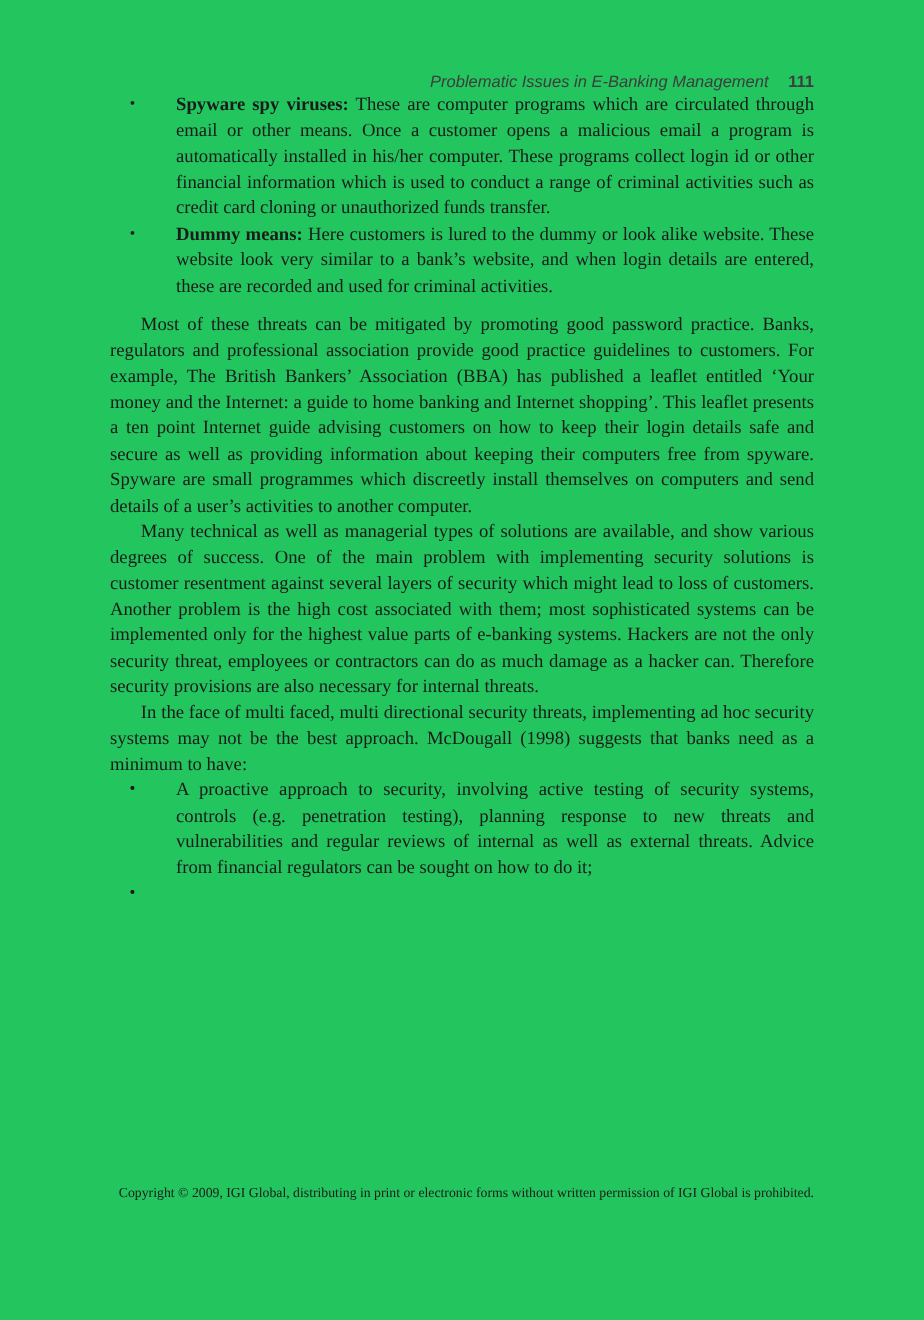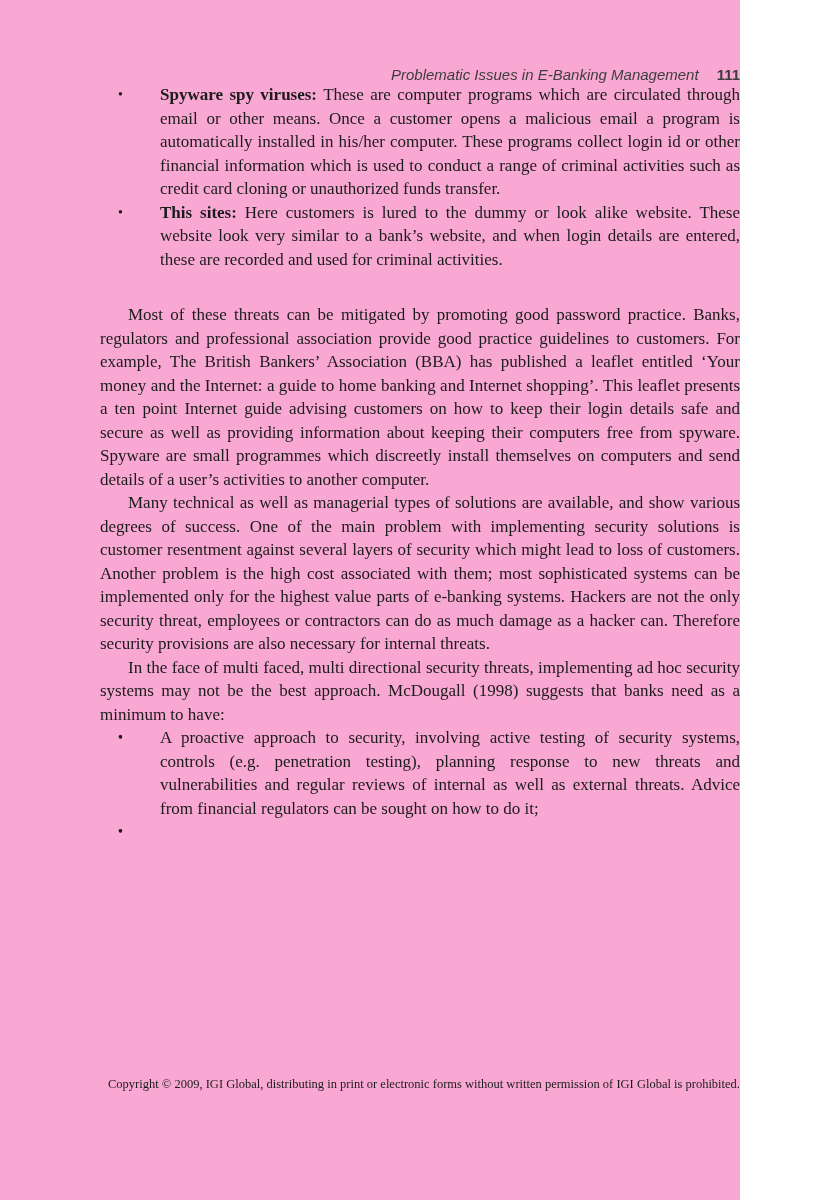--- a/index.html
+++ b/index.html
@@ -2,23 +2,23 @@
 <html><head>
   <meta charset="utf-8">
   <style>
     html, body {
       margin: 0;
       padding: 0;
       background: #ffffff;
     }
     .page {
       position: relative;
-      width: 740px;
+      width: 840px;
       height: 1200px;
-      background: #f9a8d4;
+      background: #22c55e;
       overflow: hidden;
       font-family: "Liberation Serif", serif;
       color: #1b1b1b;
       box-sizing: border-box;
     }
     .content {
       position: absolute;
       left: 100px;
       top: 0;
       width: 640px;
@@ -67,21 +67,21 @@
       margin-top: 31px;
     }
     .second-list {
       margin-top: 22px;
     }
     .term {
       font-weight: bold;
     }
     
     .para-group {
-      margin-top: 32px;
+      margin-top: 12px;
     }
     p.para {
       margin: 0;
       text-indent: 28px;
     }
     
     .footer {
       position: absolute;
       left: 100px;
       top: 1076px;
@@ -105,21 +105,21 @@
     </div>
 
     <ul class="bullets body-text first-list">
       <li>
         <span class="bullet-mark">•</span>
         <span class="term">Spyware spy viruses:</span>
         <span>These are computer programs which are circulated through email or other means. Once a customer opens a malicious email a program is automatically installed in his/her computer. These programs collect login id or other financial information which is used to conduct a range of criminal activities such as credit card cloning or unauthorized funds transfer.</span>
       </li>
       <li>
         <span class="bullet-mark">•</span>
-        <span class="term">This sites:</span>
+        <span class="term">Dummy means:</span>
         <span>Here customers is lured to the dummy or look alike website. These website look very similar to a bank’s website, and when login details are entered, these are recorded and used for criminal activities.</span>
       </li>
     </ul>
 
     <div class="para-group body-text">
       <p class="para">Most of these threats can be mitigated by promoting good password practice. Banks, regulators and professional association provide good practice guidelines to customers. For example, The British Bankers’ Association (BBA) has published a leaflet entitled ‘Your money and the Internet: a guide to home banking and Internet shopping’. This leaflet presents a ten point Internet guide advising customers on how to keep their login details safe and secure as well as providing information about keeping their computers free from spyware. Spyware are small programmes which discreetly install themselves on computers and send details of a user’s activities to another computer.</p>
       <p class="para">Many technical as well as managerial types of solutions are available, and show various degrees of success. One of the main problem with implementing security solutions is customer resentment against several layers of security which might lead to loss of customers. Another problem is the high cost associated with them; most sophisticated systems can be implemented only for the highest value parts of e-banking systems. Hackers are not the only security threat, employees or contractors can do as much damage as a hacker can. Therefore security provisions are also necessary for internal threats.</p>
       <p class="para">In the face of multi faced, multi directional security threats, implementing ad hoc security systems may not be the best approach. McDougall (1998) suggests that banks need as a minimum to have:</p>
     </div>
 

